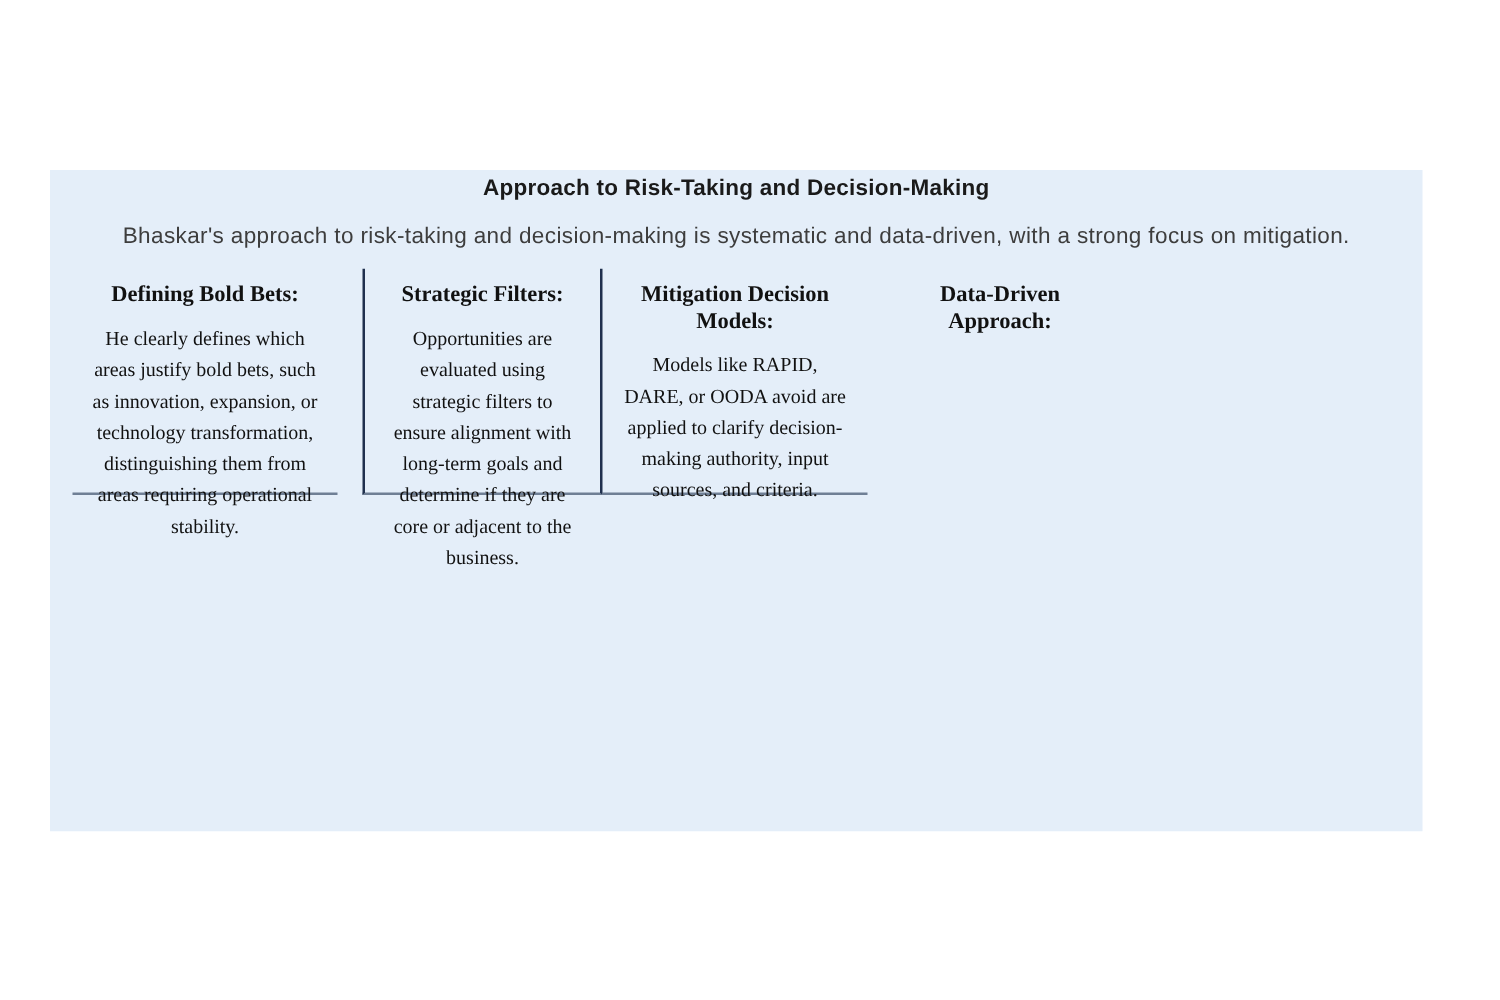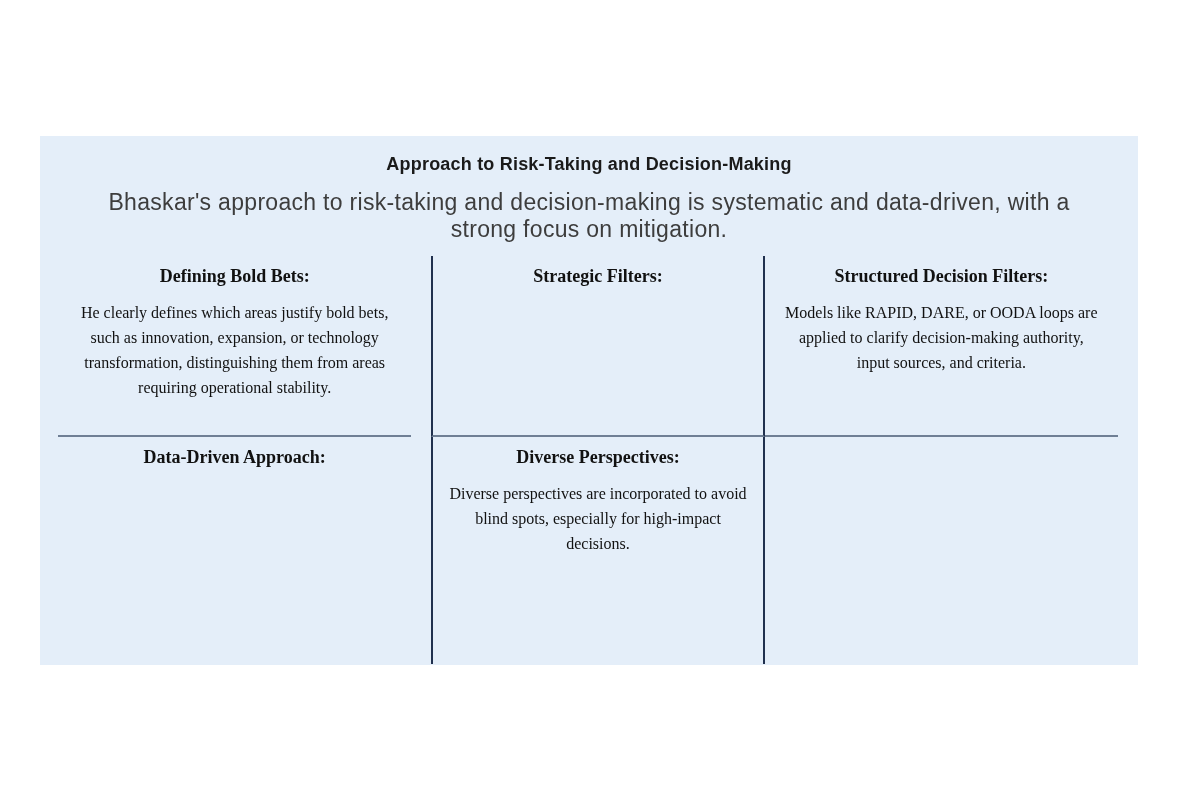--- a/index.html
+++ b/index.html
@@ -21,43 +21,43 @@
     position: absolute;
     left: 40px;
     top: 136px;
     width: 1098px;
     height: 529px;
     background: #e4eef9;
     box-sizing: border-box;
   }
   .panel-title {
     margin: 0;
-    padding-top: 18px;
+    padding-top: 4px;
     text-align: center;
     font-family: "Liberation Sans", sans-serif;
     font-weight: bold;
     font-size: 18px;
     letter-spacing: 0.2px;
     color: #1a1a1a;
   }
   .panel-subtitle {
     margin: 0 auto;
     margin-top: 14px;
     max-width: 1020px;
     text-align: center;
     font-family: "Liberation Sans", sans-serif;
-    font-size: 23px;
+    font-size: 18px;
     line-height: 27px;
     letter-spacing: 0.3px;
     color: #3d3d3d;
   }
   .grid {
     margin: 13px 20px 0 18px;
     display: grid;
-    grid-template-columns: 1fr 1fr 1fr;
+    grid-template-columns: 1fr 1fr 1fr 1fr 1fr;
     grid-template-rows: 181px auto;
   }
   .cell {
     box-sizing: border-box;
     padding: 10px 16px 8px 16px;
     text-align: center;
     color: #111111;
     font-family: "Liberation Serif", serif;
   }
   
@@ -100,34 +100,31 @@
 
     <div class="grid">
 
       <div class="cell row-top col-left">
         <h2 class="cell-heading">Defining Bold Bets:</h2>
         <p class="cell-body">He clearly defines which areas justify bold bets, such as innovation, expansion, or technology transformation, distinguishing them from areas requiring operational stability.</p>
       </div>
 
       <div class="cell row-top col-mid">
         <h2 class="cell-heading">Strategic Filters:</h2>
+        <p class="cell-body">Opportunities are evaluated using strategic filters to ensure alignment with long-term goals and determine if they are core or adjacent to the business.</p>
       </div>
 
       <div class="cell row-top col-right">
-        <h2 class="cell-heading">Structured Decision Filters:</h2>
-        <p class="cell-body">Models like RAPID, DARE, or OODA loops are applied to clarify decision-making authority, input sources, and criteria.</p>
+        <h2 class="cell-heading">Mitigation Decision Models:</h2>
+        <p class="cell-body">Models like RAPID, DARE, or OODA avoid are applied to clarify decision-making authority, input sources, and criteria.</p>
       </div>
 
       <div class="cell row-bottom col-left">
         <h2 class="cell-heading">Data-Driven Approach:</h2>
       </div>
 
-      <div class="cell row-bottom col-mid">
-        <h2 class="cell-heading">Diverse Perspectives:</h2>
-        <p class="cell-body">Diverse perspectives are incorporated to avoid blind spots, especially for high-impact decisions.</p>
-      </div>
 
       <div class="cell row-bottom col-right">
       </div>
 
     </div>
   </div>
 </div>
 
 </body></html>

